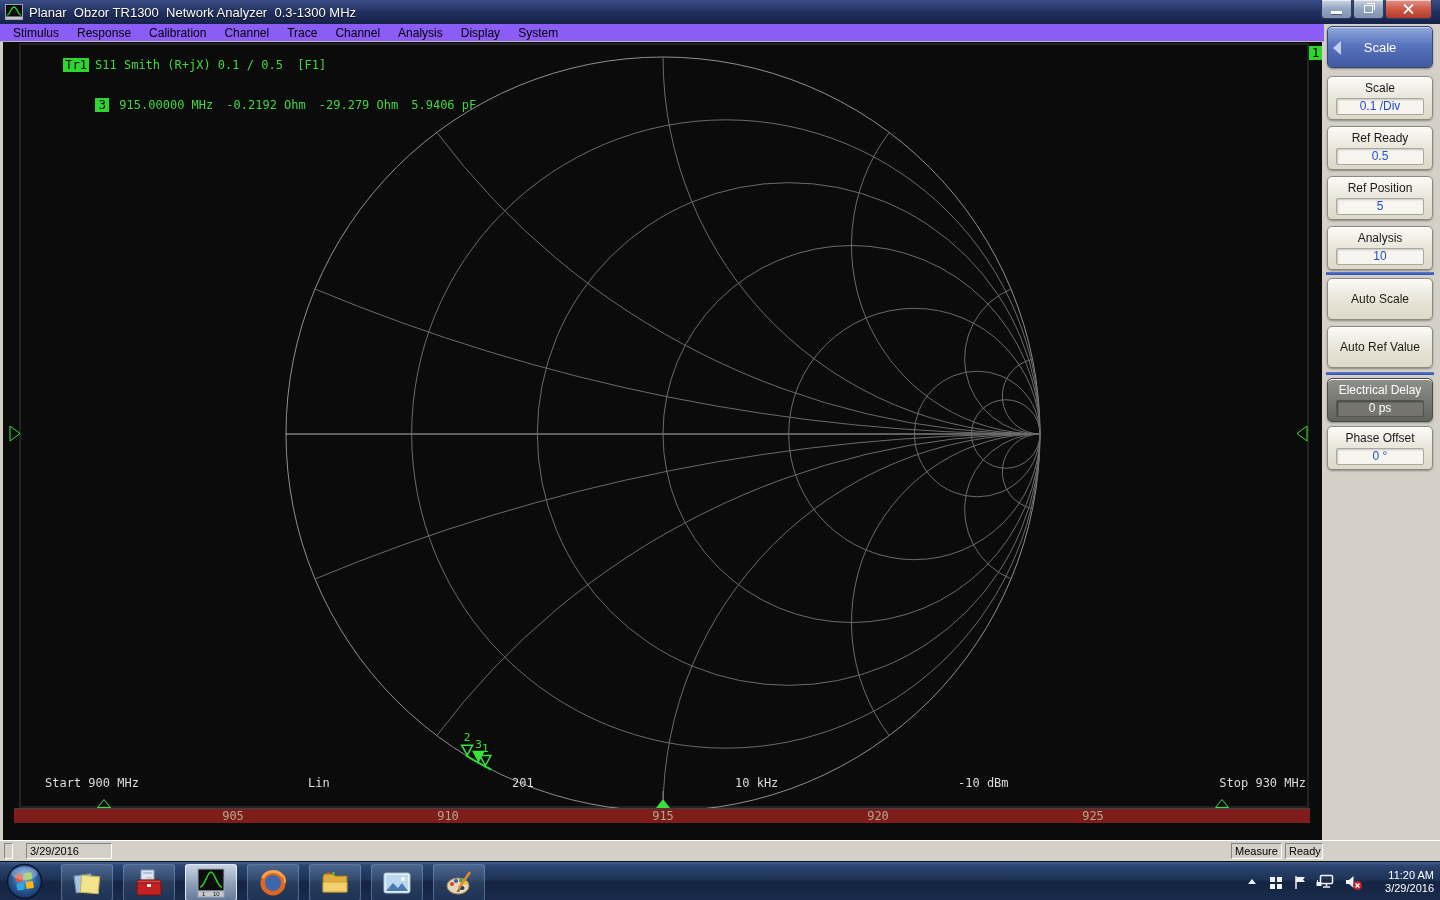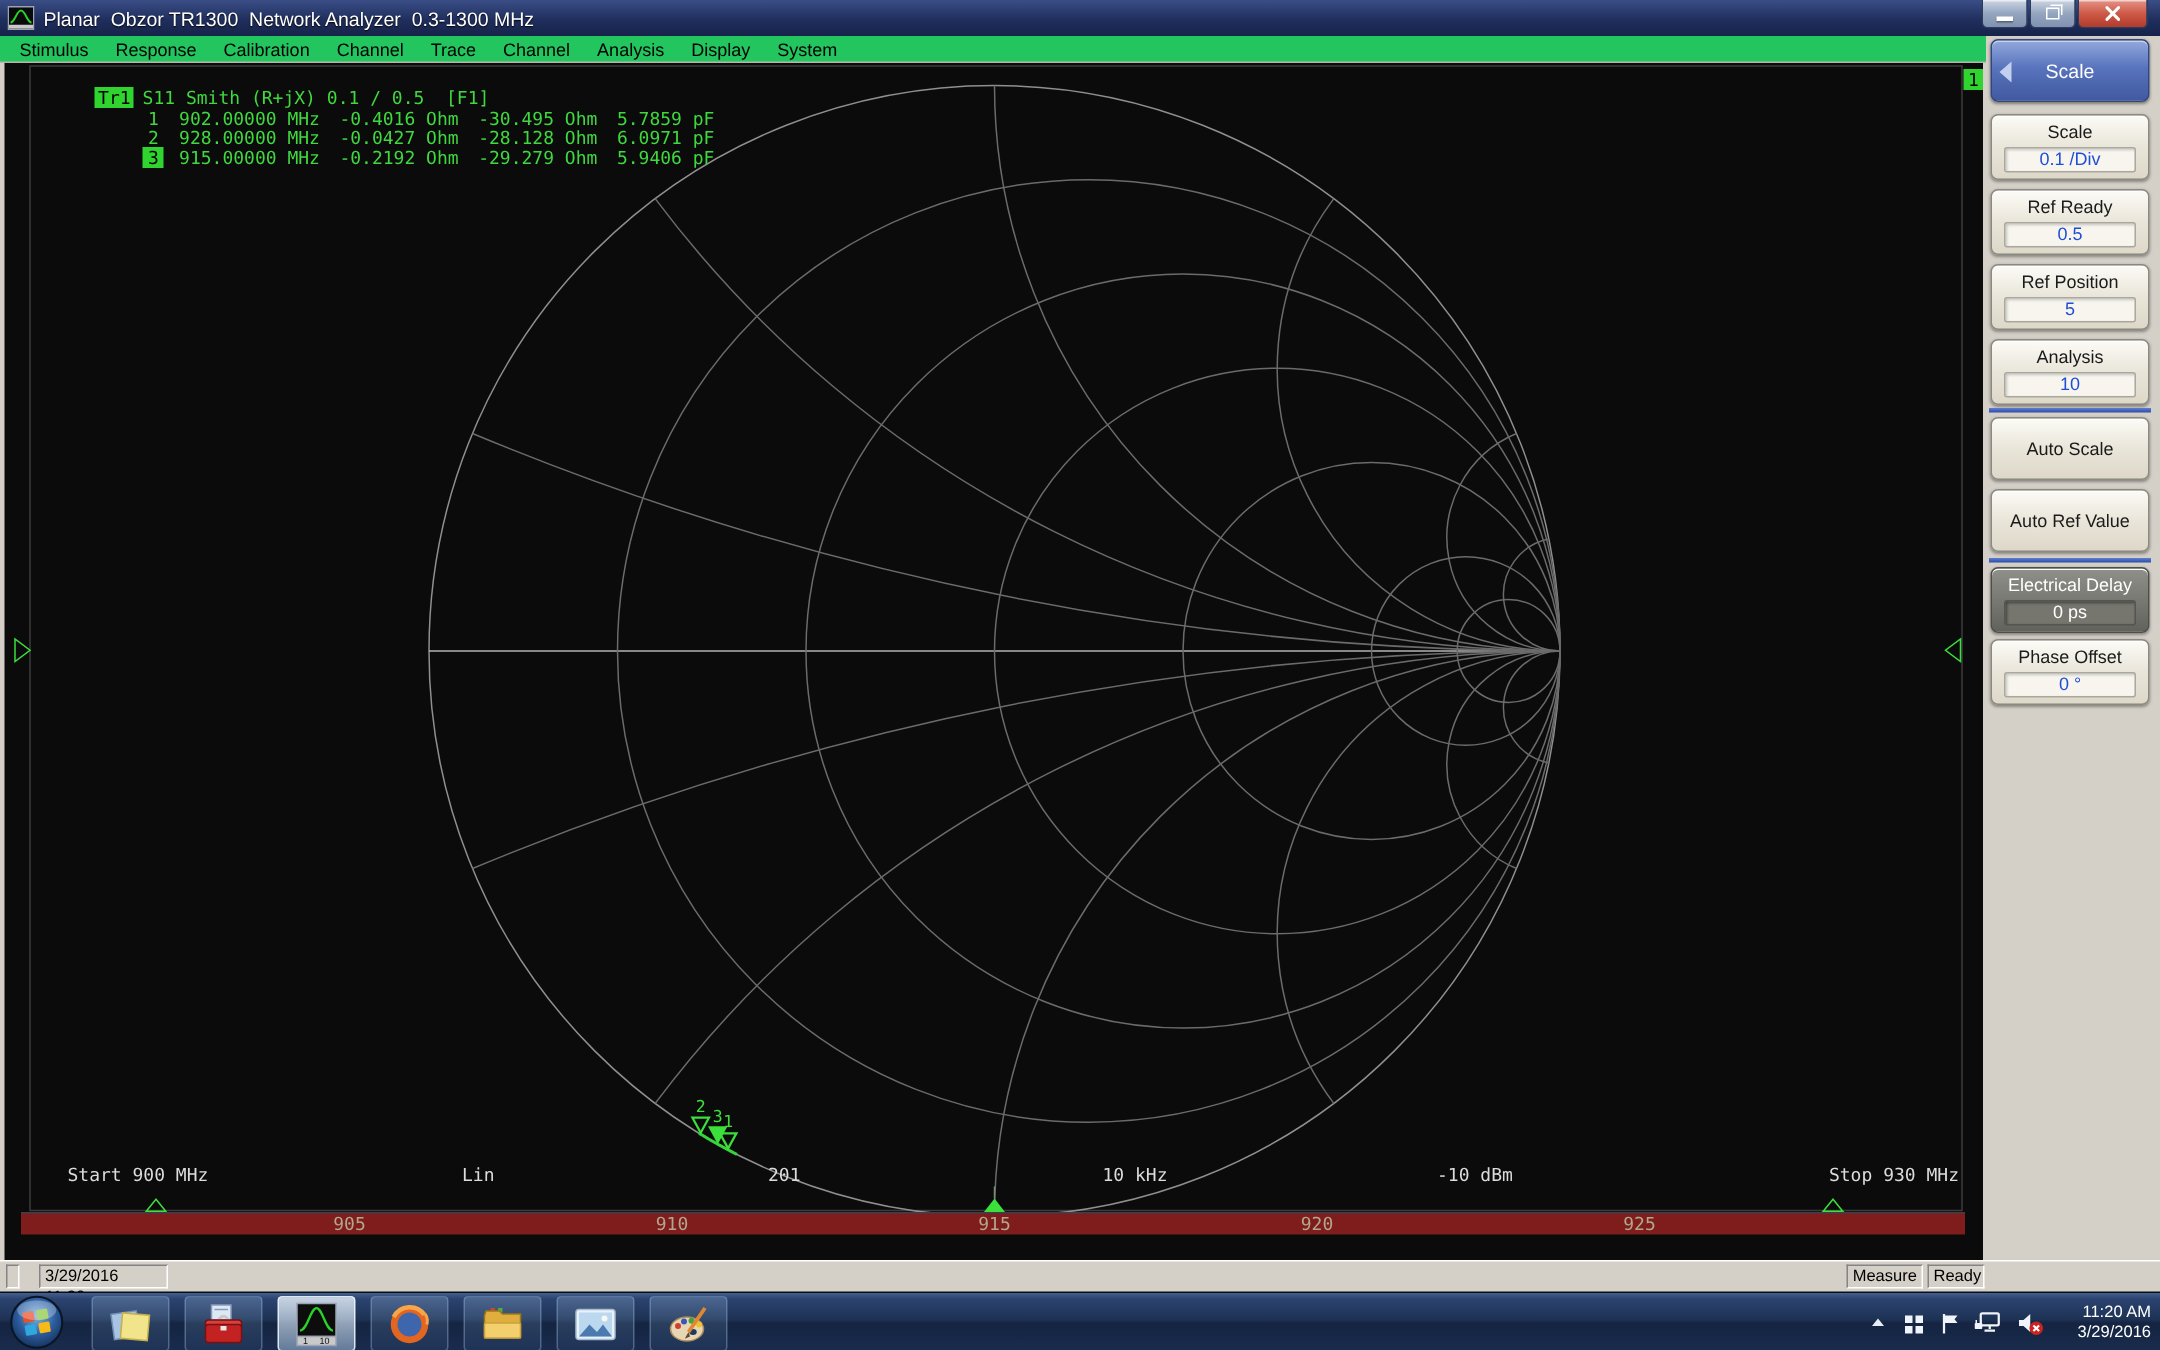--- a/index.html
+++ b/index.html
@@ -15,21 +15,21 @@
     background:linear-gradient(180deg,#cdd6e4,#94a5bf 50%,#7f92b0);position:relative;
     box-shadow:inset 0 1px 0 rgba(255,255,255,.6);}
   .wbtn.close{width:45px;background:linear-gradient(180deg,#e49489,#ce5947 50%,#b13c2b);}
   .g-min{position:absolute;left:9px;bottom:4px;width:11px;height:3px;background:#fff;box-shadow:0 1px 1px rgba(0,0,0,.4);}
   .g-rest{position:absolute;left:10px;top:5px;width:7px;height:6px;border:1px solid #fff;}
   .g-rest:before{content:"";position:absolute;left:2px;top:-3px;width:7px;height:6px;border:1px solid #fff;border-bottom:none;border-left:none;}
   .g-x1,.g-x2{position:absolute;left:16px;top:8px;width:13px;height:2px;background:#fff;border-radius:1px;}
   .g-x1{transform:rotate(45deg);} .g-x2{transform:rotate(-45deg);}
 
   
-  #menubar{position:absolute;left:0;top:24px;width:1324px;height:18px;background:#22c55e;
+  #menubar{position:absolute;left:0;top:24px;width:1324px;height:18px;background:#8b5cf6;
     border-bottom:1px solid #b9b5ab;display:flex;align-items:center;padding-left:4px;box-sizing:border-box;}
   .menu-item{font-size:12px;color:#000;padding:1px 9px;}
 
   
   #main{position:absolute;left:0;top:42px;width:1322px;height:798px;background:#0b0b0b;}
   .frame-left{position:absolute;left:0;top:42px;width:3px;height:798px;background:#d4d0c8;}
   #plot-svg,#ruler-svg{position:absolute;left:0;display:block;}
   #plot-svg{top:0;}
   #ruler-svg{top:744px;}
 
@@ -152,26 +152,20 @@
         <polygon points="478.50281569068494,720.7701157069095 472.00281569068494,708.7701157069095 485.00281569068494,708.7701157069095" fill="#3be03b"></polygon>
         <text x="478.50281569068494" y="705.7701157069095" fill="#3be03b" text-anchor="middle" font-size="11px" font-family="DejaVu Sans Mono, monospace">3</text>
         <polygon points="10,384 10,399 20,391.5" fill="none" stroke="#3be03b"></polygon>
         <polygon points="1307,384 1307,399 1297,391.5" fill="none" stroke="#3be03b"></polygon>
       </svg>
 
     <div class="mrow" style="left:20px;top:2px">
       <span class="badge">Tr1</span><span style="margin-left:6px">S11 Smith (R+jX) 0.1 / 0.5  [F1]</span>
     </div>
 
-    <div class="mrow" style="top:16px">
-      <span class="mnum">1</span><span class="mf">902.00000 MHz</span><span class="mf">-0.4016 Ohm</span><span class="mf">-30.495 Ohm</span><span class="mf">5.7859 pF</span>
-    </div>
-    <div class="mrow" style="top:29px">
-      <span class="mnum">2</span><span class="mf">928.00000 MHz</span><span class="mf">-0.0427 Ohm</span><span class="mf">-28.128 Ohm</span><span class="mf">6.0971 pF</span>
-    </div>
     <div class="mrow" style="top:42px">
       <span class="mnum active">3</span><span class="mf">915.00000 MHz</span><span class="mf">-0.2192 Ohm</span><span class="mf">-29.279 Ohm</span><span class="mf">5.9406 pF</span>
     </div>
 
     <div id="channel-badge">1</div>
 
     <svg id="ruler-svg" width="1322" height="22" viewBox="0 0 1322 22">
         <polygon points="97.5,21.5 110.5,21.5 104,13.5" fill="none" stroke="#3be03b"></polygon>
         <line x1="663" y1="5" x2="663" y2="13" stroke="#7c8c7c"></line>
         <polygon points="656,22 670,22 663,13" fill="#3be03b"></polygon>

